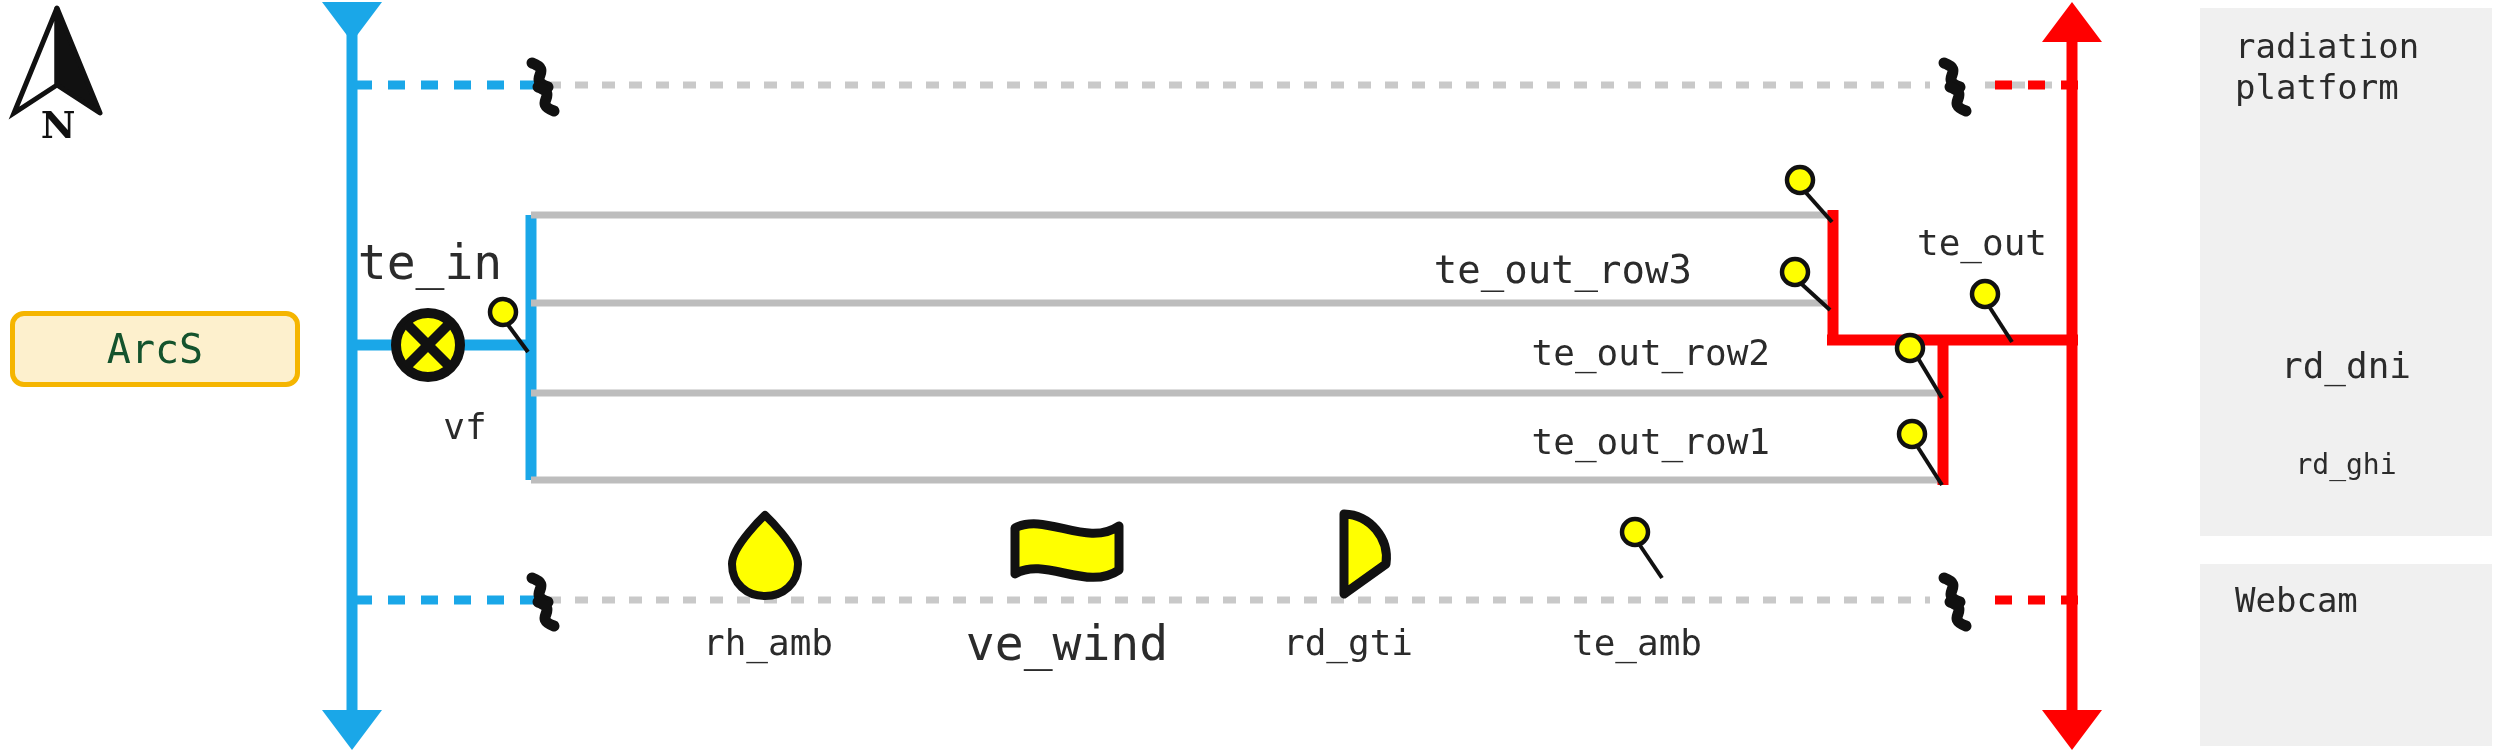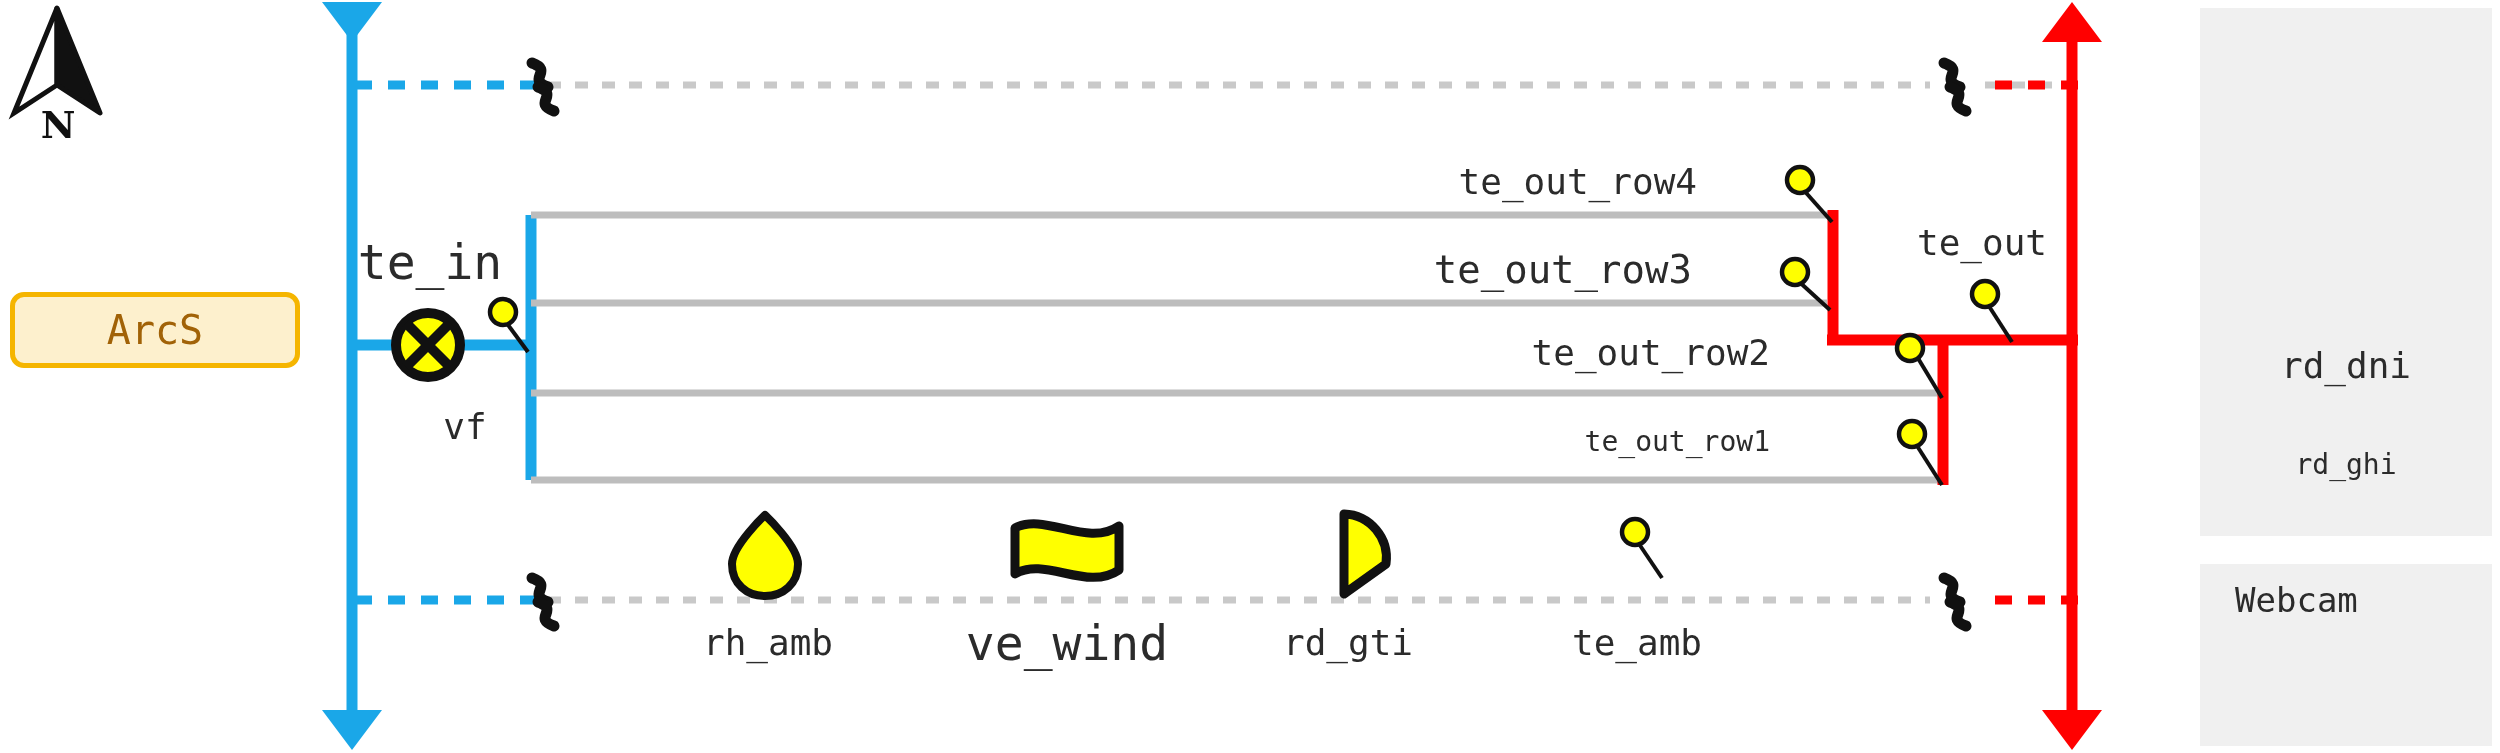--- a/index.html
+++ b/index.html
@@ -36,21 +36,22 @@
 
   .arcs-box {
     position: absolute;
     background: #fdf0cd;
     border: 5px solid #f5b500;
     border-radius: 14px;
     box-sizing: border-box;
     display: flex;
     align-items: center;
     justify-content: center;
-    color: #a16207;
+    color: #14532d;
+    margin-top: 19px;
   }
   .panel {
     position: absolute;
     background: #f0f0f0;
     box-sizing: border-box;
   }
   .panel-title {
     position: absolute;
     font-family: "DejaVu Sans Mono", monospace;
     color: #2b2b2b;
@@ -213,32 +214,33 @@
   <div class="arcs-box" style="left:10px; top:292px; width:290px; height:76px; font-size:40px;">
     <span>ArcS</span>
   </div>
 
   <div class="lbl lbl-mid" style="left:58px; top:125px; font-size:38px; font-family:'DejaVu Serif', serif; font-weight:bold; color:#111;">N</div>
 
   <div class="lbl lbl-mid" style="left:430px; top:262px; font-size:48px;">te_in</div>
 
   <div class="lbl lbl-mid" style="left:428px; top:427px; font-size:36px;margin-left:37px;">vf</div>
 
-  <div class="lbl lbl-right" style="left:1697px; top:182px; font-size:36px;">te_out_row4</div>
   <div class="lbl lbl-right" style="left:1692px; top:270px; font-size:39px;">te_out_row3</div>
   <div class="lbl lbl-right" style="left:1770px; top:353px; font-size:36px;">te_out_row2</div>
-  <div class="lbl lbl-right" style="left:1770px; top:442px; font-size:28px;">te_out_row1</div>
+  <div class="lbl lbl-right" style="left:1770px; top:442px; font-size:36px;">te_out_row1</div>
 
   <div class="lbl lbl-mid" style="left:1982px; top:243px; font-size:36px;">te_out</div>
 
   <div class="lbl lbl-mid" style="left:768px; top:643px; font-size:36px;">rh_amb</div>
   <div class="lbl lbl-mid" style="left:1067px; top:643px; font-size:48px;">ve_wind</div>
   <div class="lbl lbl-mid" style="left:1348px; top:643px; font-size:36px;">rd_gti</div>
   <div class="lbl lbl-mid" style="left:1637px; top:643px; font-size:36px;">te_amb</div>
 
   <div class="panel" style="left:2200px; top:8px; width:292px; height:528px;"></div>
+  <div class="panel-title" style="left:2235px; top:26px; font-size:34px;">radiation
+platform</div>
   <div class="lbl lbl-mid" style="left:2346px; top:318px; font-size:36px;margin-top:48px;">rd_dni</div>
   <div class="lbl lbl-mid" style="left:2346px; top:465px; font-size:28px;">rd_ghi</div>
 
   <div class="panel" style="left:2200px; top:564px; width:292px; height:182px;"></div>
   <div class="panel-title" style="left:2235px; top:580px; font-size:34px;">Webcam</div>
 
 </div>
 
 </body></html>

